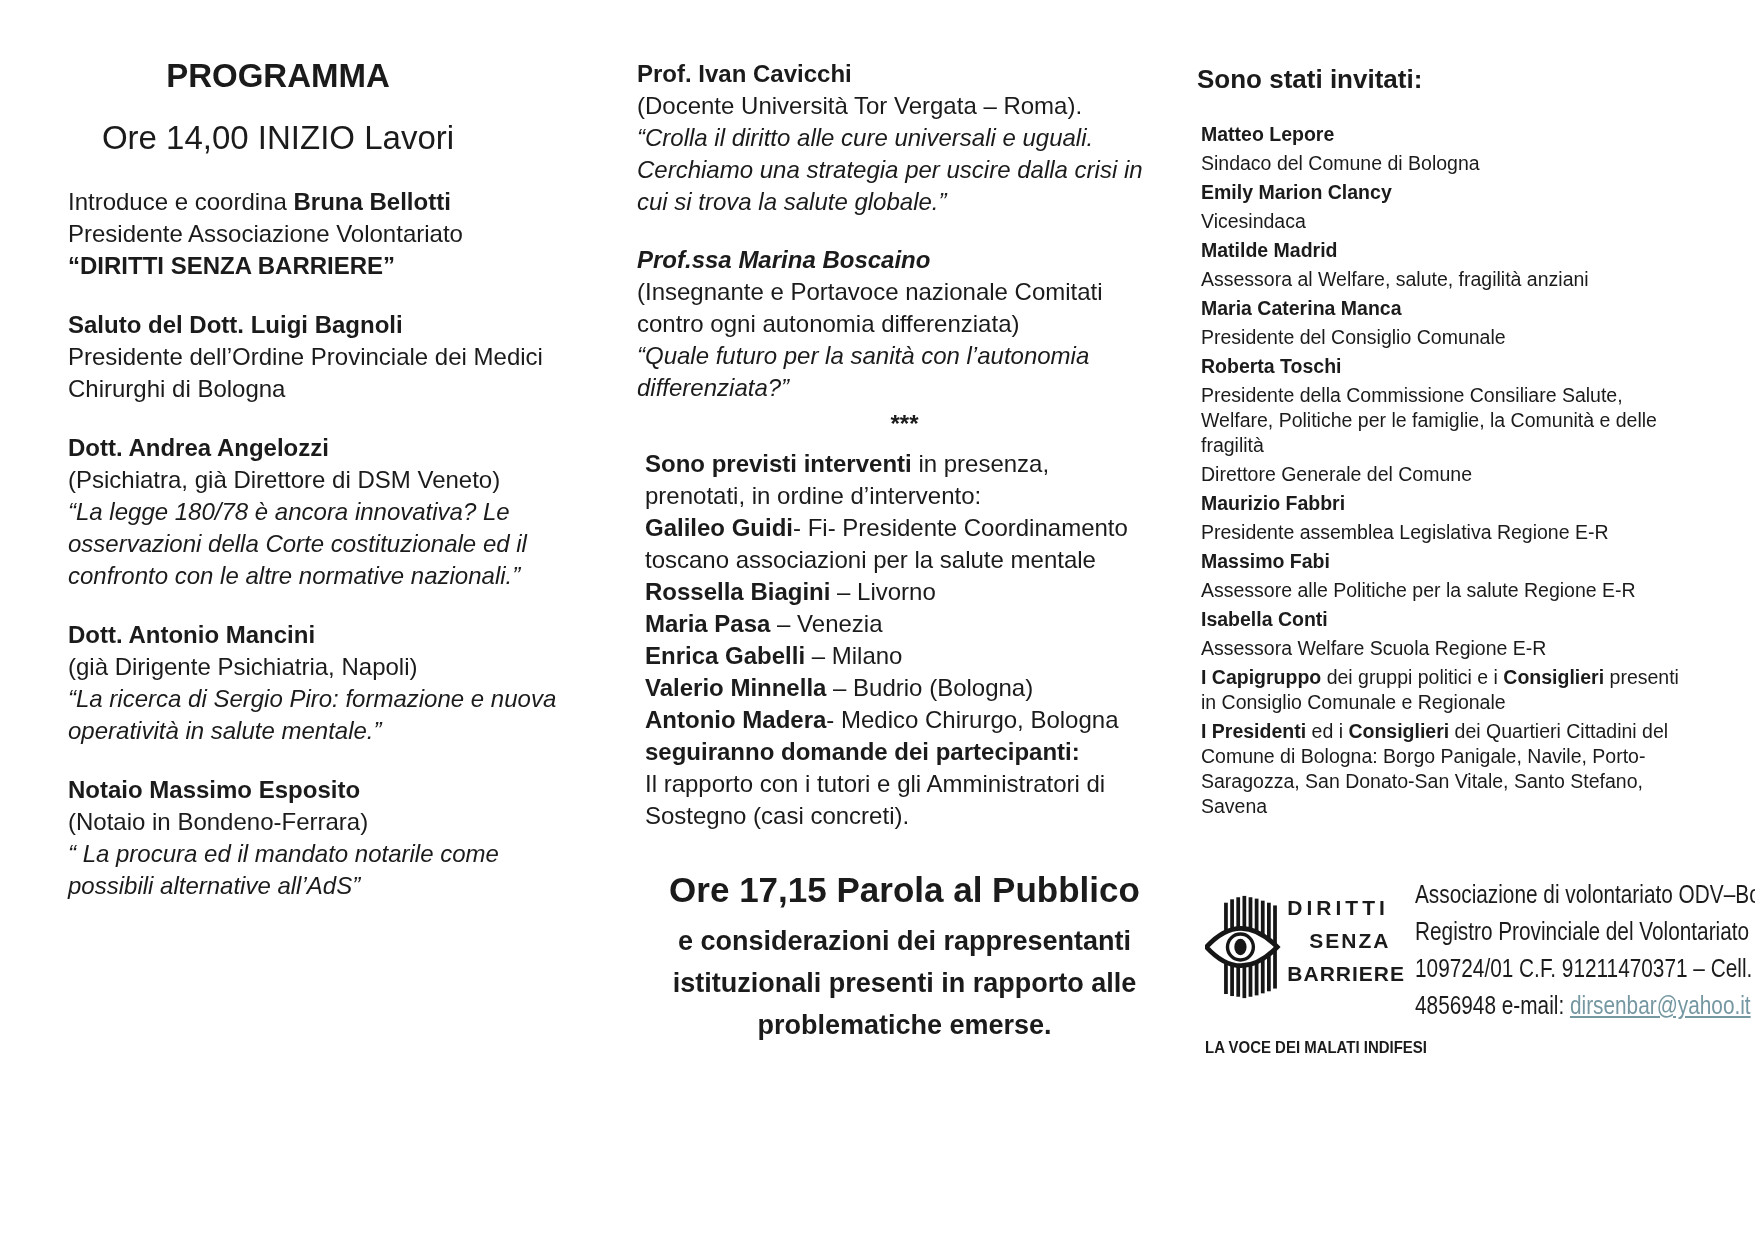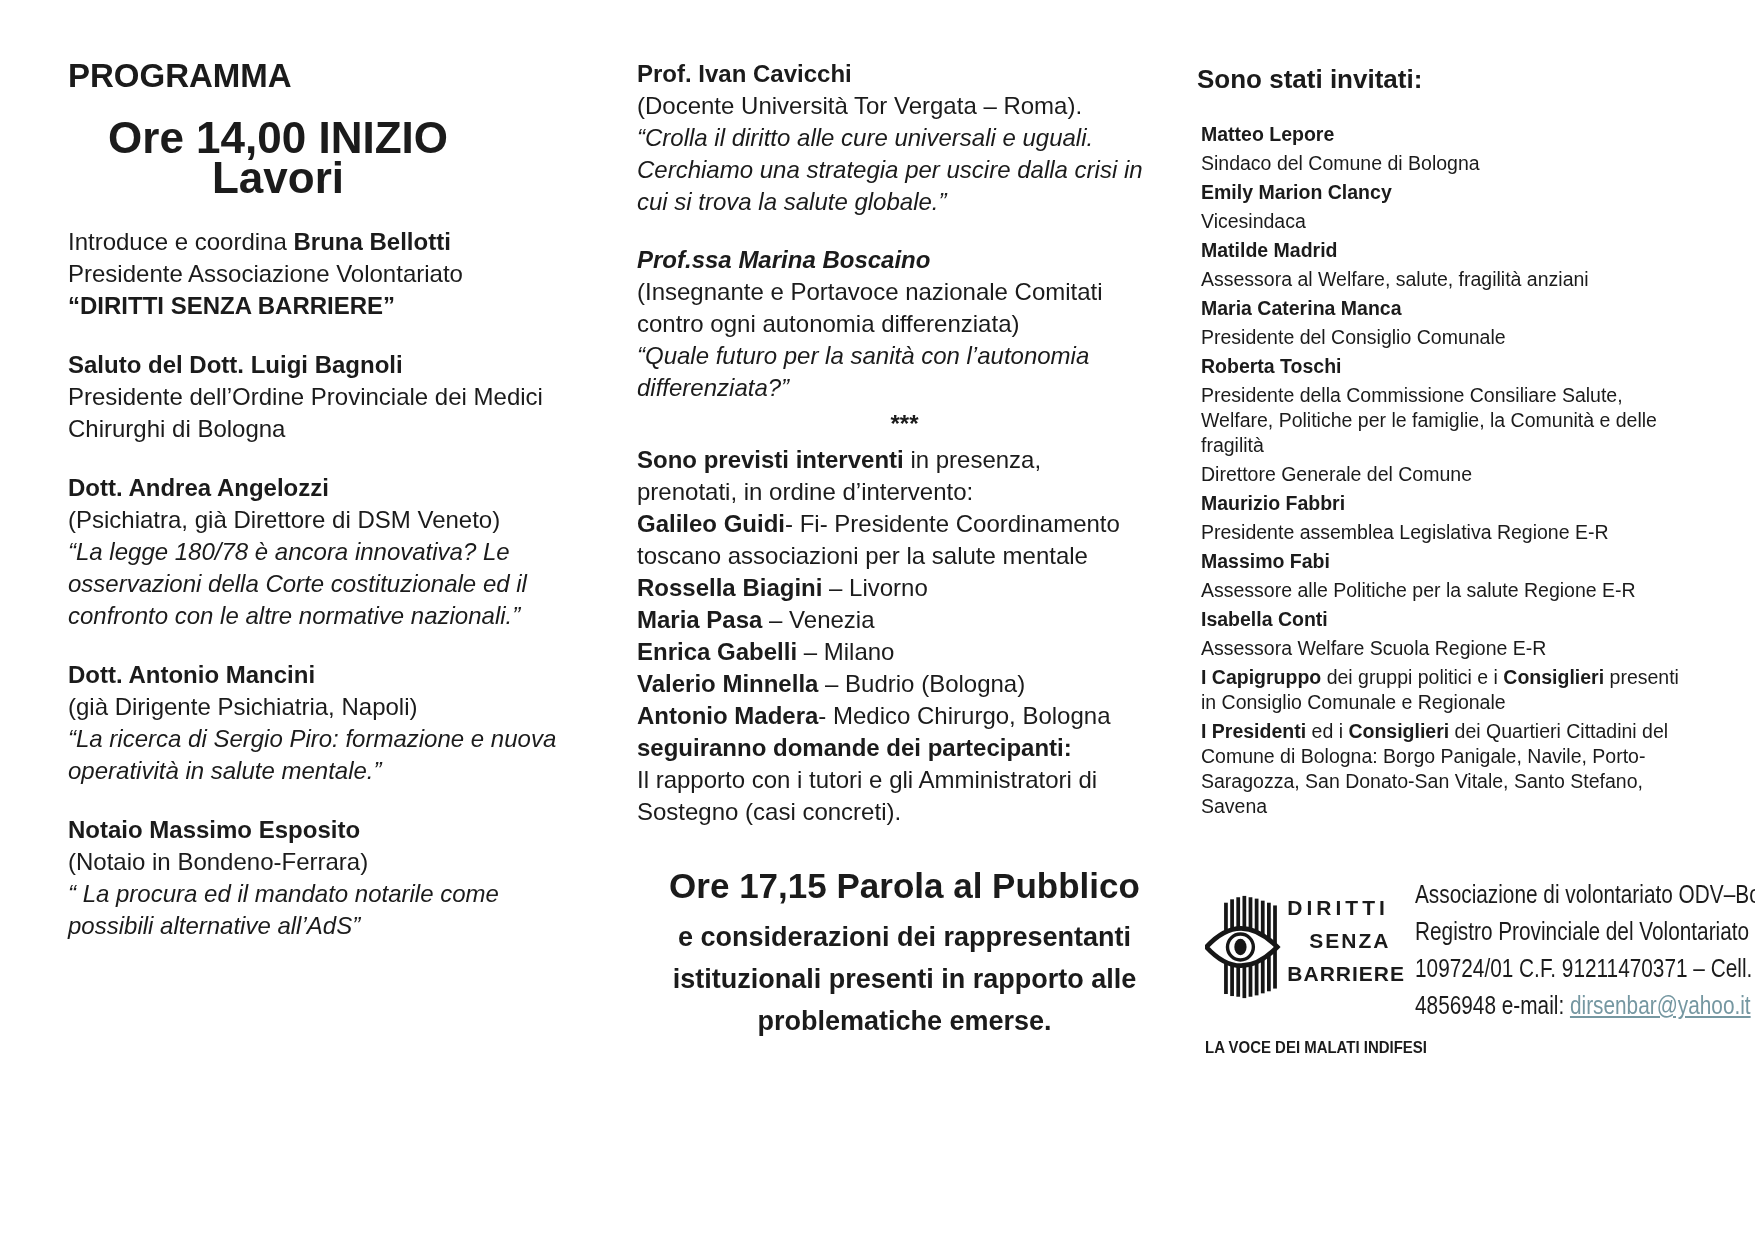--- a/index.html
+++ b/index.html
@@ -3,30 +3,30 @@
 <meta charset="utf-8">
 <style>
   html,body{margin:0;padding:0;background:#888;}
   .page{position:relative;width:1755px;height:1240px;background:#ffffff;
         font-family:"Liberation Sans", sans-serif;color:#1b1b1b;overflow:hidden;}
   b{font-weight:700;}
   .quote{font-style:italic;}
 
   
   .col-left{position:absolute;left:68px;top:56px;width:505px;font-size:24px;line-height:32px;}
-  .doc-title{font-size:33px;line-height:40px;font-weight:700;width:420px;margin:0 0 22px 0;}
-  .doc-subtitle{font-size:44px;line-height:40px;font-weight:700;text-align:center;width:420px;margin:0 0 28px 0;}
+  .doc-title{font-size:33px;line-height:40px;font-weight:700;text-align:center;width:420px;margin:0 0 22px 0;}
+  .doc-subtitle{font-size:33px;line-height:40px;font-weight:400;text-align:center;width:420px;margin:0 0 28px 0;}
   .col-left p{margin:0 0 27px 0;}
 
   
   .col-mid{position:absolute;left:637px;top:58px;width:535px;font-size:24px;line-height:32px;}
   .col-mid p.block{margin:0 0 26px 0;}
   .name-italic{font-style:italic;}
   .sep{text-align:center;font-weight:700;margin:2px 0 4px 0;}
-  .interventi{margin:0;}
+  .interventi{margin:8px;}
   .closing-h{font-size:35px;line-height:44px;font-weight:700;text-align:center;margin:36px 0 8px 0;}
   .closing-sub{font-size:27px;line-height:42px;font-weight:600;text-align:center;max-width:470px;margin:0 auto;}
   .closing-end{font-size:35px;line-height:44px;font-weight:700;text-align:center;margin:40px 0 0 0;}
 
   
   .col-right{position:absolute;left:1197px;top:62px;width:500px;font-size:19.5px;line-height:25px;}
   .rc-heading{font-size:26px;line-height:34px;font-weight:600;margin:0 0 26px 0;}
   .invitee-name{font-weight:700;}
   .rc-list div{margin:4px;}
 

